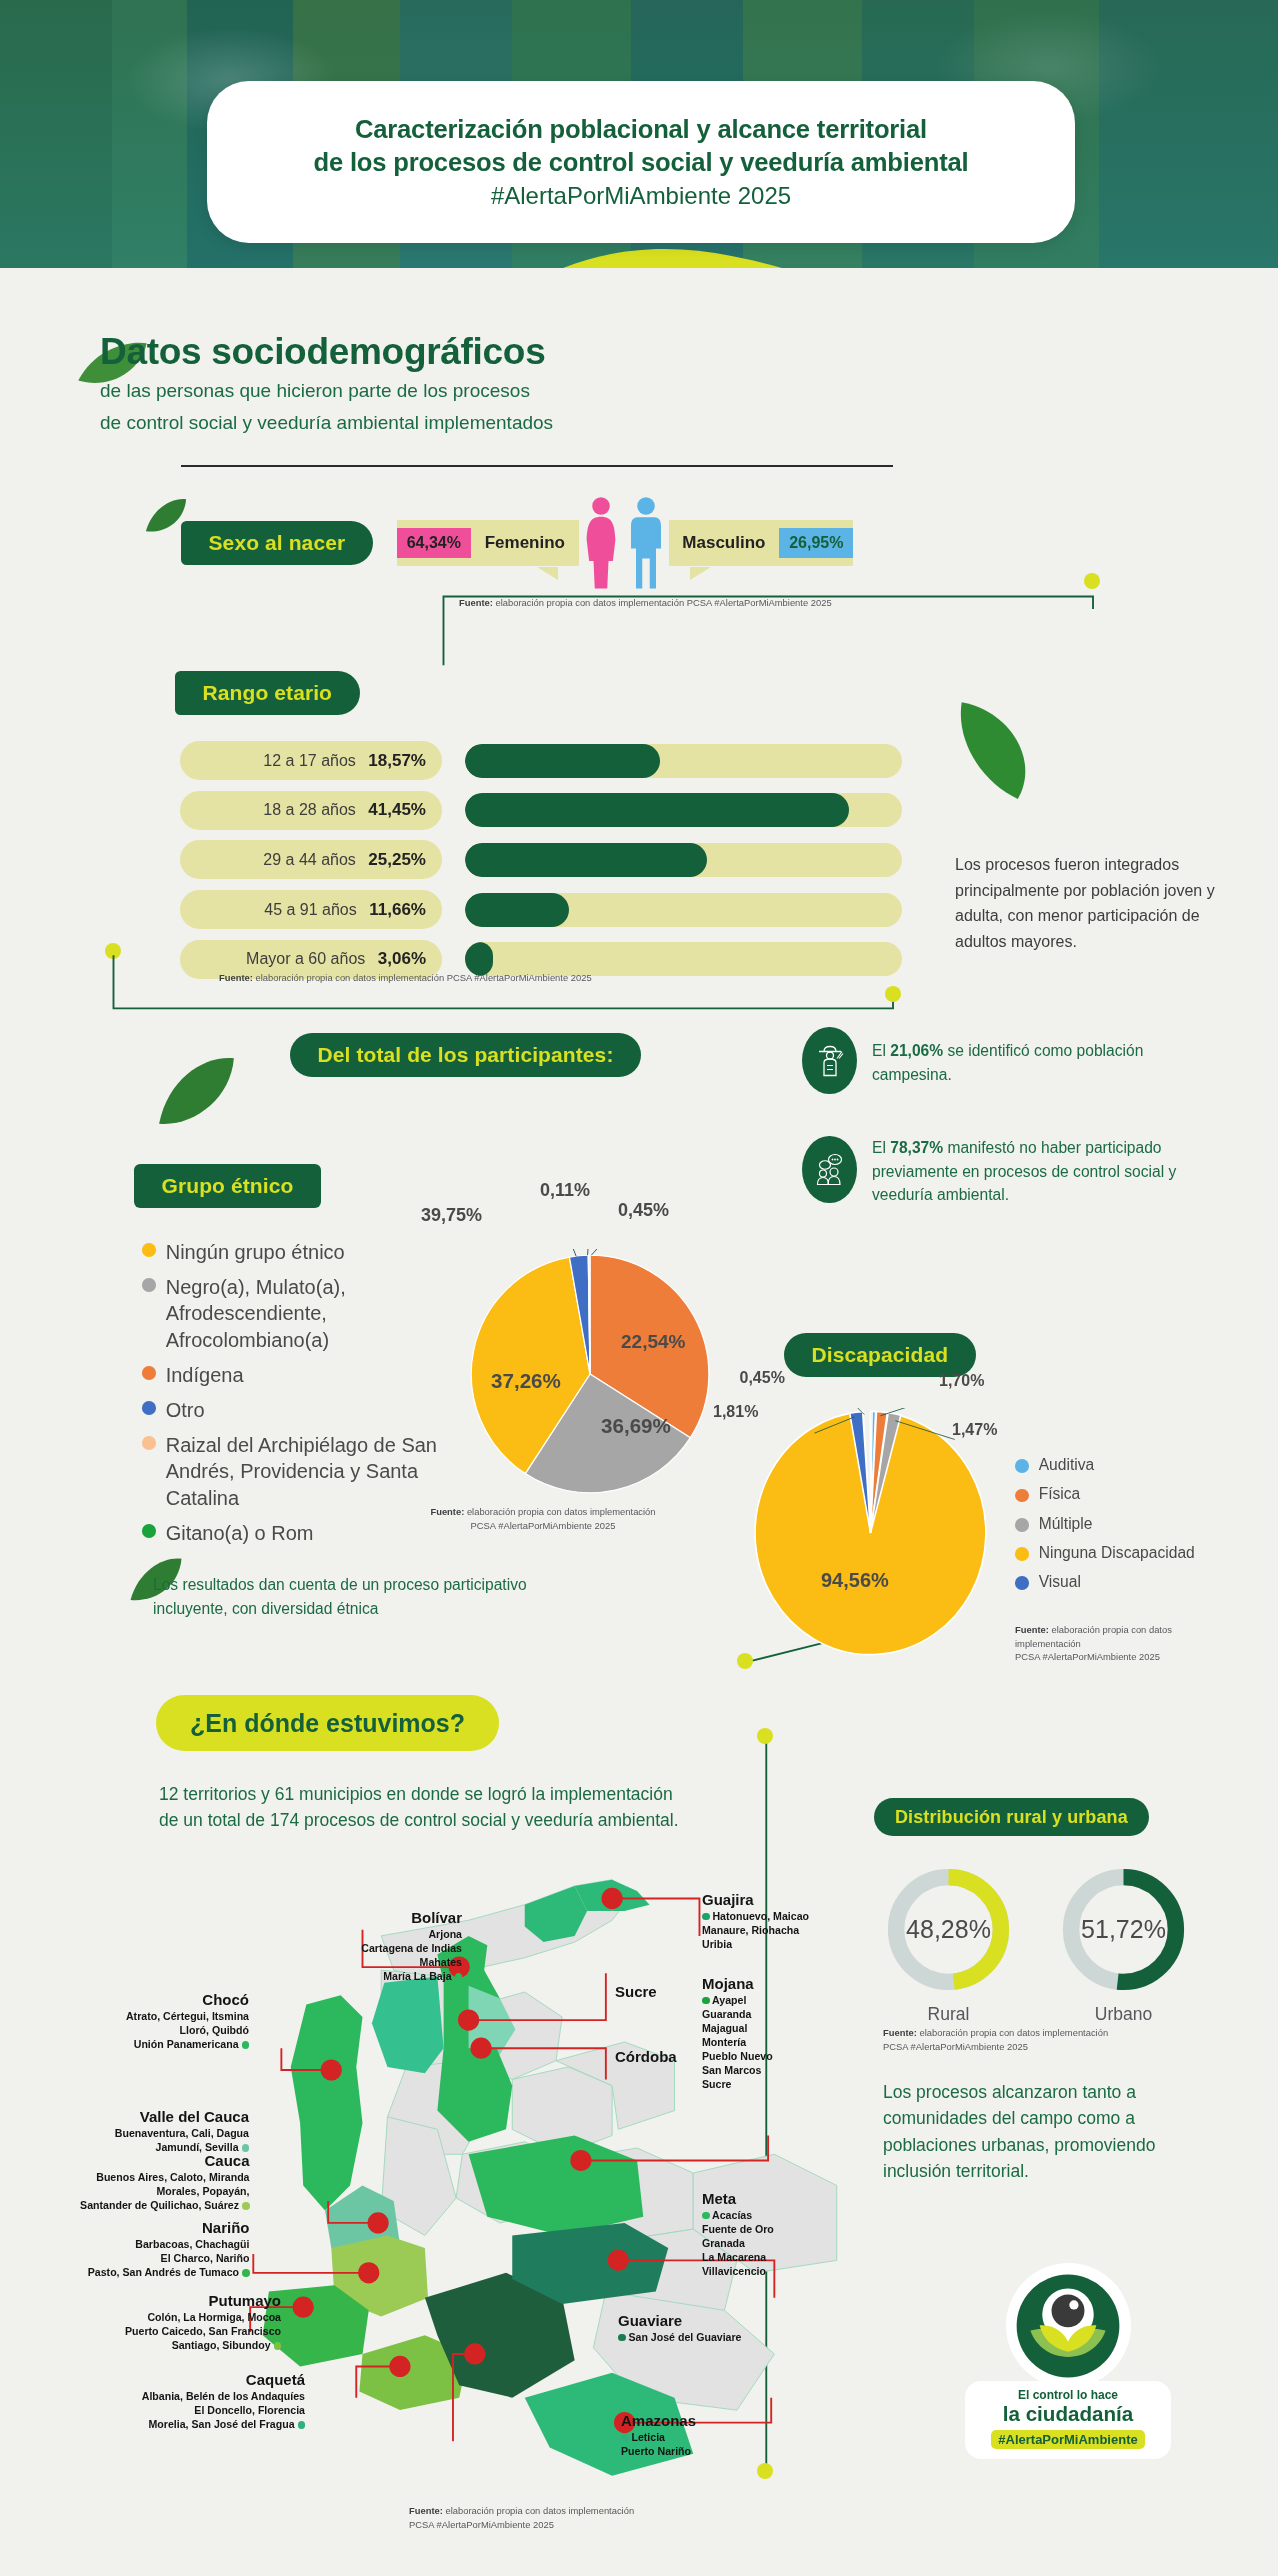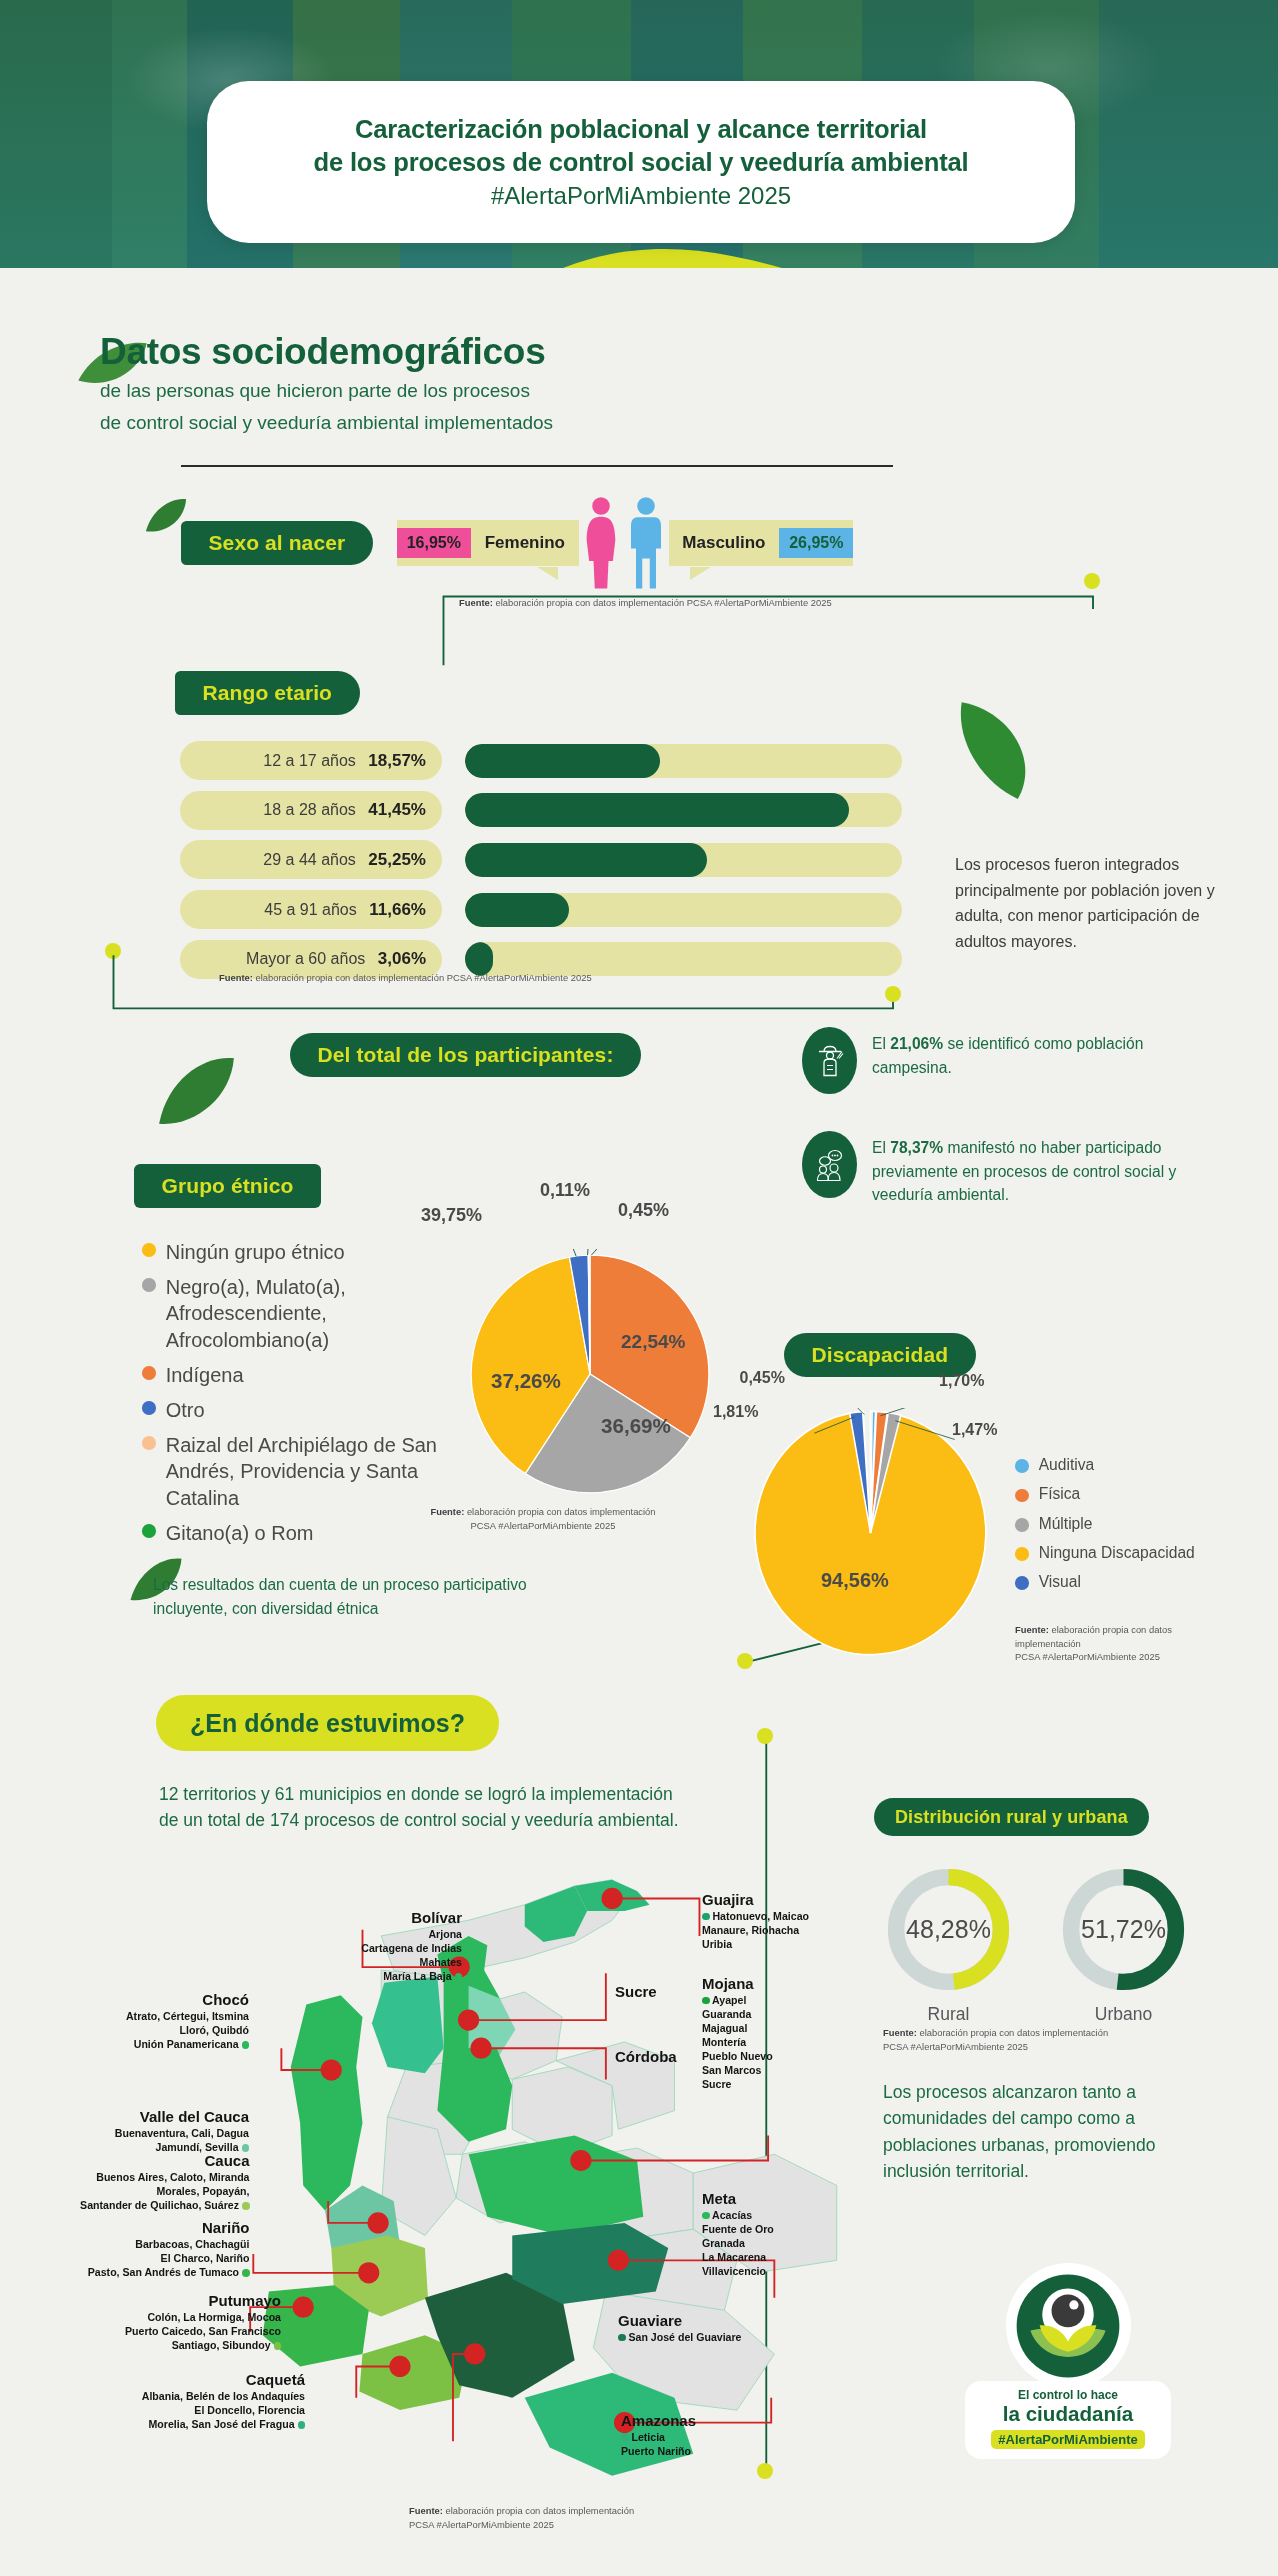--- a/index.html
+++ b/index.html
@@ -81,21 +81,21 @@
   .barlabel .age { font-size:16px; color:#3d3d3d; }
   .barlabel .pct { font-size:17px; color:#222; font-weight:800; }
   .bartrack { position:relative; margin-left:22.5px; width:437px; height:34px; background:#e5e3a4; border-radius:19px; overflow:hidden;}
   .barfill { position:absolute; left:0; top:0; height:100%; background:#14603a; border-radius:19px; }
   .rango-note { position:absolute; left:955px; top:852px; width:262px; font-size:16px; color:#3d3d3d; line-height:1.6; }
   .fuente-rango { position:absolute; left:219px; top:971px; }
 
   
   .part-pill { position:absolute; left:290px; top:1033px; }
   .facts { position:absolute; left:802px; top:1027px; width:387px; }
-  .fact { display:flex; gap:15px; align-items:flex-start; margin-bottom:37px; }
+  .fact { display:flex; gap:15px; align-items:center; margin-bottom:37px; }
   .fact-ic { flex:0 0 auto; width:55px; height:67px; border-radius:27.5px/34px; background:#14603a;
              display:flex; align-items:center; justify-content:center; }
   .fact-tx { font-size:15.6px; color:#1b6b42; line-height:1.52; padding-top:5px; }
   .fact-tx b { font-weight:800; }
 
   
   .ge-pill { position:absolute; left:134px; top:1164px; }
   .ge-legend { position:absolute; left:142px; top:1239px; width:350px; }
   .li { display:flex; gap:10px; margin-bottom:8.7px; align-items:flex-start; }
   .dot { flex:0 0 auto; width:13.7px; height:13.7px; border-radius:50%; margin-top:4.4px; }
@@ -191,21 +191,21 @@
     <div class="sd-h1">Datos sociodemográficos</div>
     <div class="sd-h2">de las personas que hicieron parte de los procesos</div>
     <div class="sd-h2">de control social y veeduría ambiental implementados</div>
   </div>
   <div class="rule"></div>
 
   <div class="sexo-wrap">
     <div class="pill sexo-pill">Sexo al nacer</div>
 
     <div class="bub left" style="margin-left:24px">
-      <div class="chip pink">16,95%</div>
+      <div class="chip pink">64,34%</div>
       <div class="lbl">Femenino</div>
     </div>
 
     <svg class="person" viewBox="0 0 64 150" style="margin:0 2.5px">
       <circle cx="32" cy="16" r="14" fill="#ef4f9a"></circle>
       <path d="M32 33 C14 33 10 46 9 70 L13 104 L20 104 L22 148 L42 148 L44 104 L51 104 L55 70 C54 46 50 33 32 33Z" fill="#ef4f9a"></path>
     </svg>
     <svg class="person" viewBox="0 0 64 150" style="margin:0 2.5px">
       <circle cx="32" cy="16" r="14" fill="#5bb4e5"></circle>
       <path d="M18 34 H46 C53 34 56 40 56 48 L56 84 H48 L48 148 H38 L38 100 H26 L26 148 H16 L16 84 H8 L8 48 C8 40 11 34 18 34Z" fill="#5bb4e5"></path>

